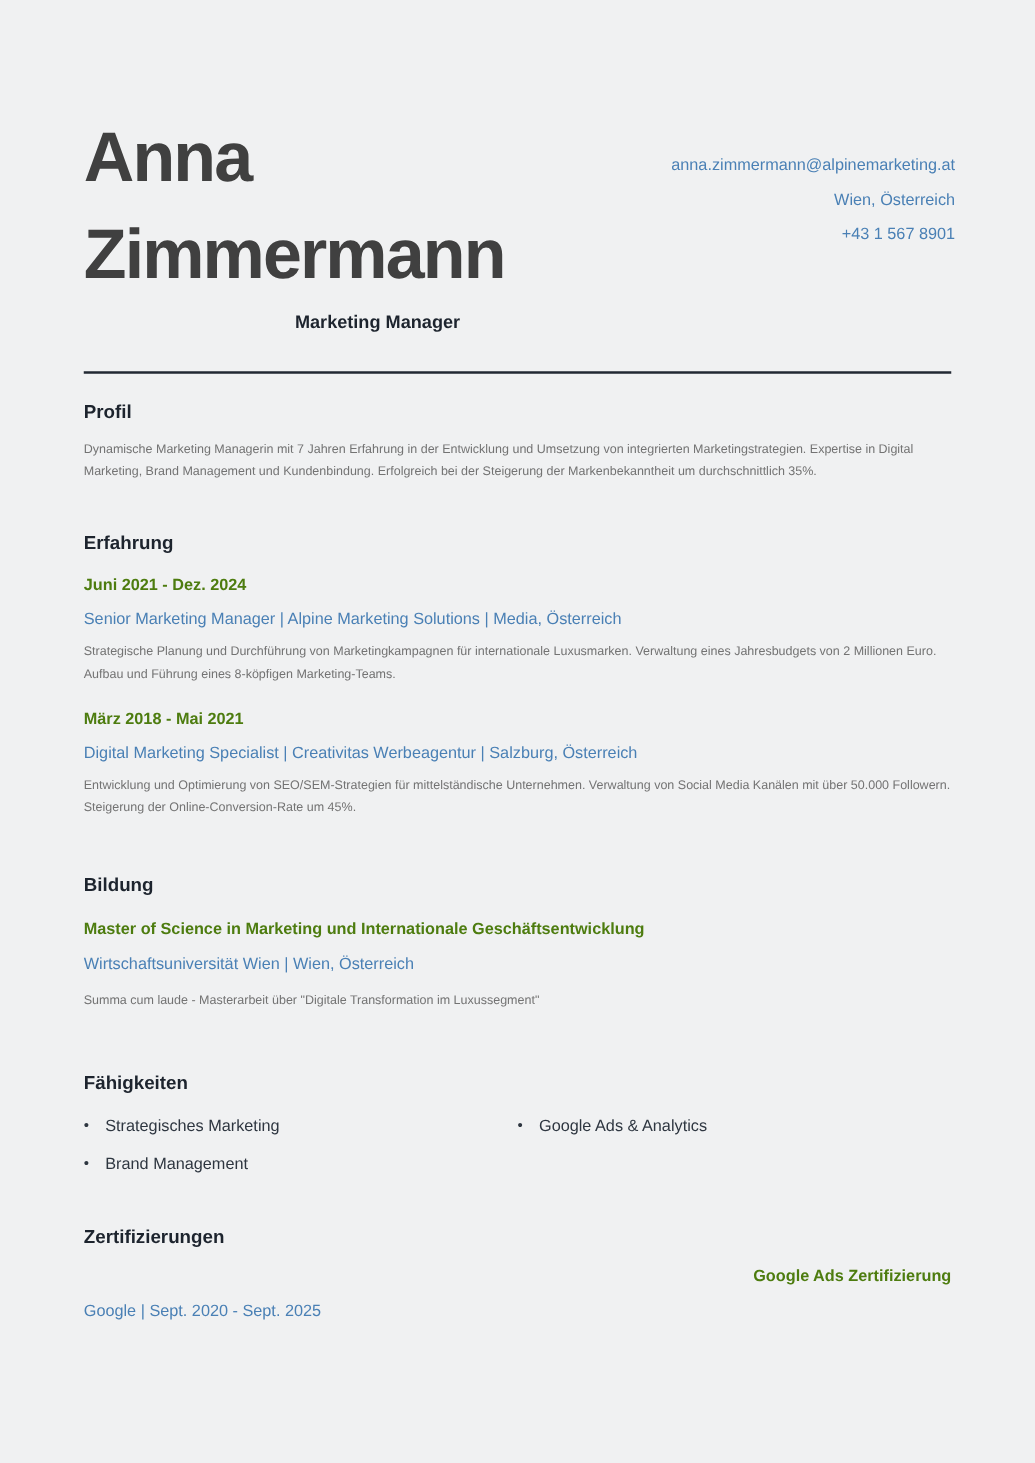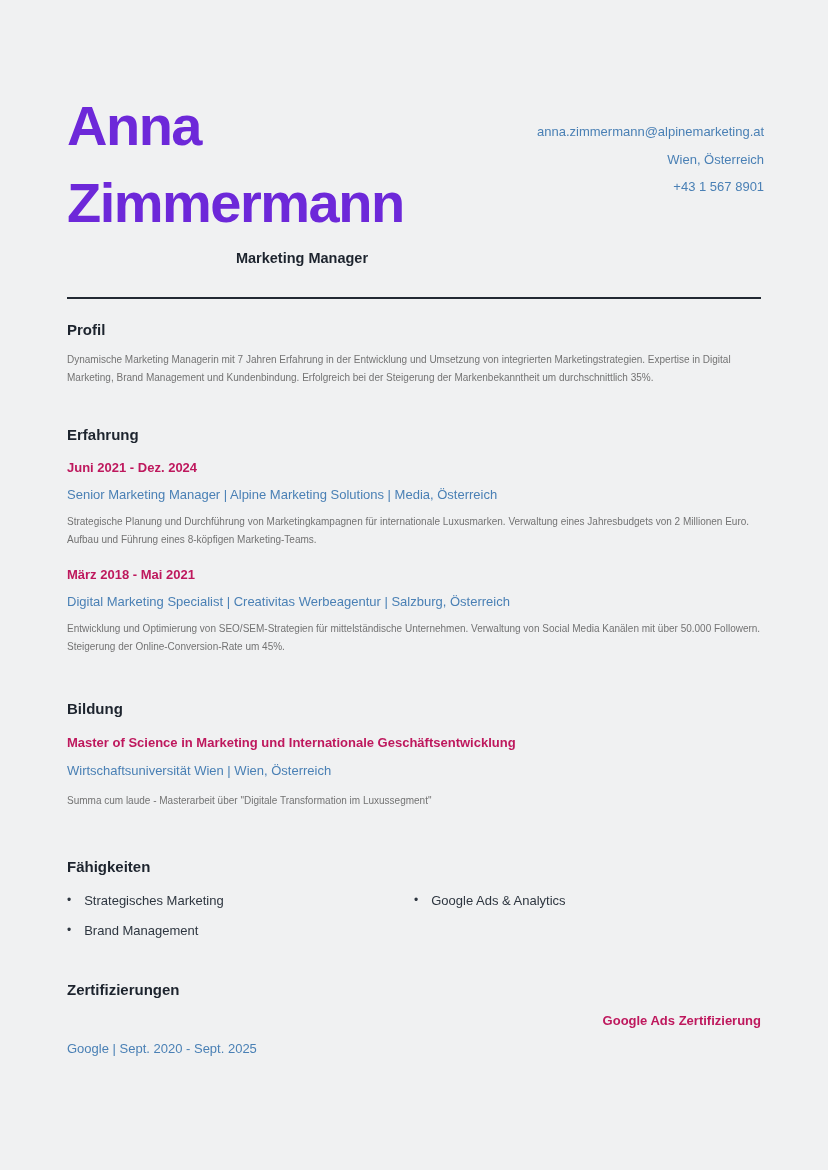--- a/index.html
+++ b/index.html
@@ -16,21 +16,21 @@
     background: #f0f1f2;
   }
   
   .header { display: flex; justify-content: space-between; align-items: flex-start; }
   .name {
     width: 470px;
     font-size: 56px;
     font-weight: bold;
     letter-spacing: -1.5px;
     line-height: 1.37;
-    color: #6d28d9;
+    color: #404040;
   }
   .person-title {
     font-size: 14.5px;
     font-weight: bold;
     color: #1d242e;
     margin-top: 9px;
     text-align: center;
   }
   .contact {
     margin-top: 30px;
@@ -51,21 +51,21 @@
     color: #1d242e;
   }
   .body-text {
     font-size: 10px;
     line-height: 17.5px;
     color: #737373;
   }
   .sub-bold {
     font-size: 13px;
     font-weight: bold;
-    color: #be185d;
+    color: #4d7c0f;
   }
   .blue-line {
     font-size: 13px;
     color: #4a80b5;
   }
   .section-profil { margin-top: 22px; }
   .section-profil .body-text { margin-top: 13px; }
 
   .section-erfahrung { margin-top: 40px; }
   .entry { margin-top: 17px; }

